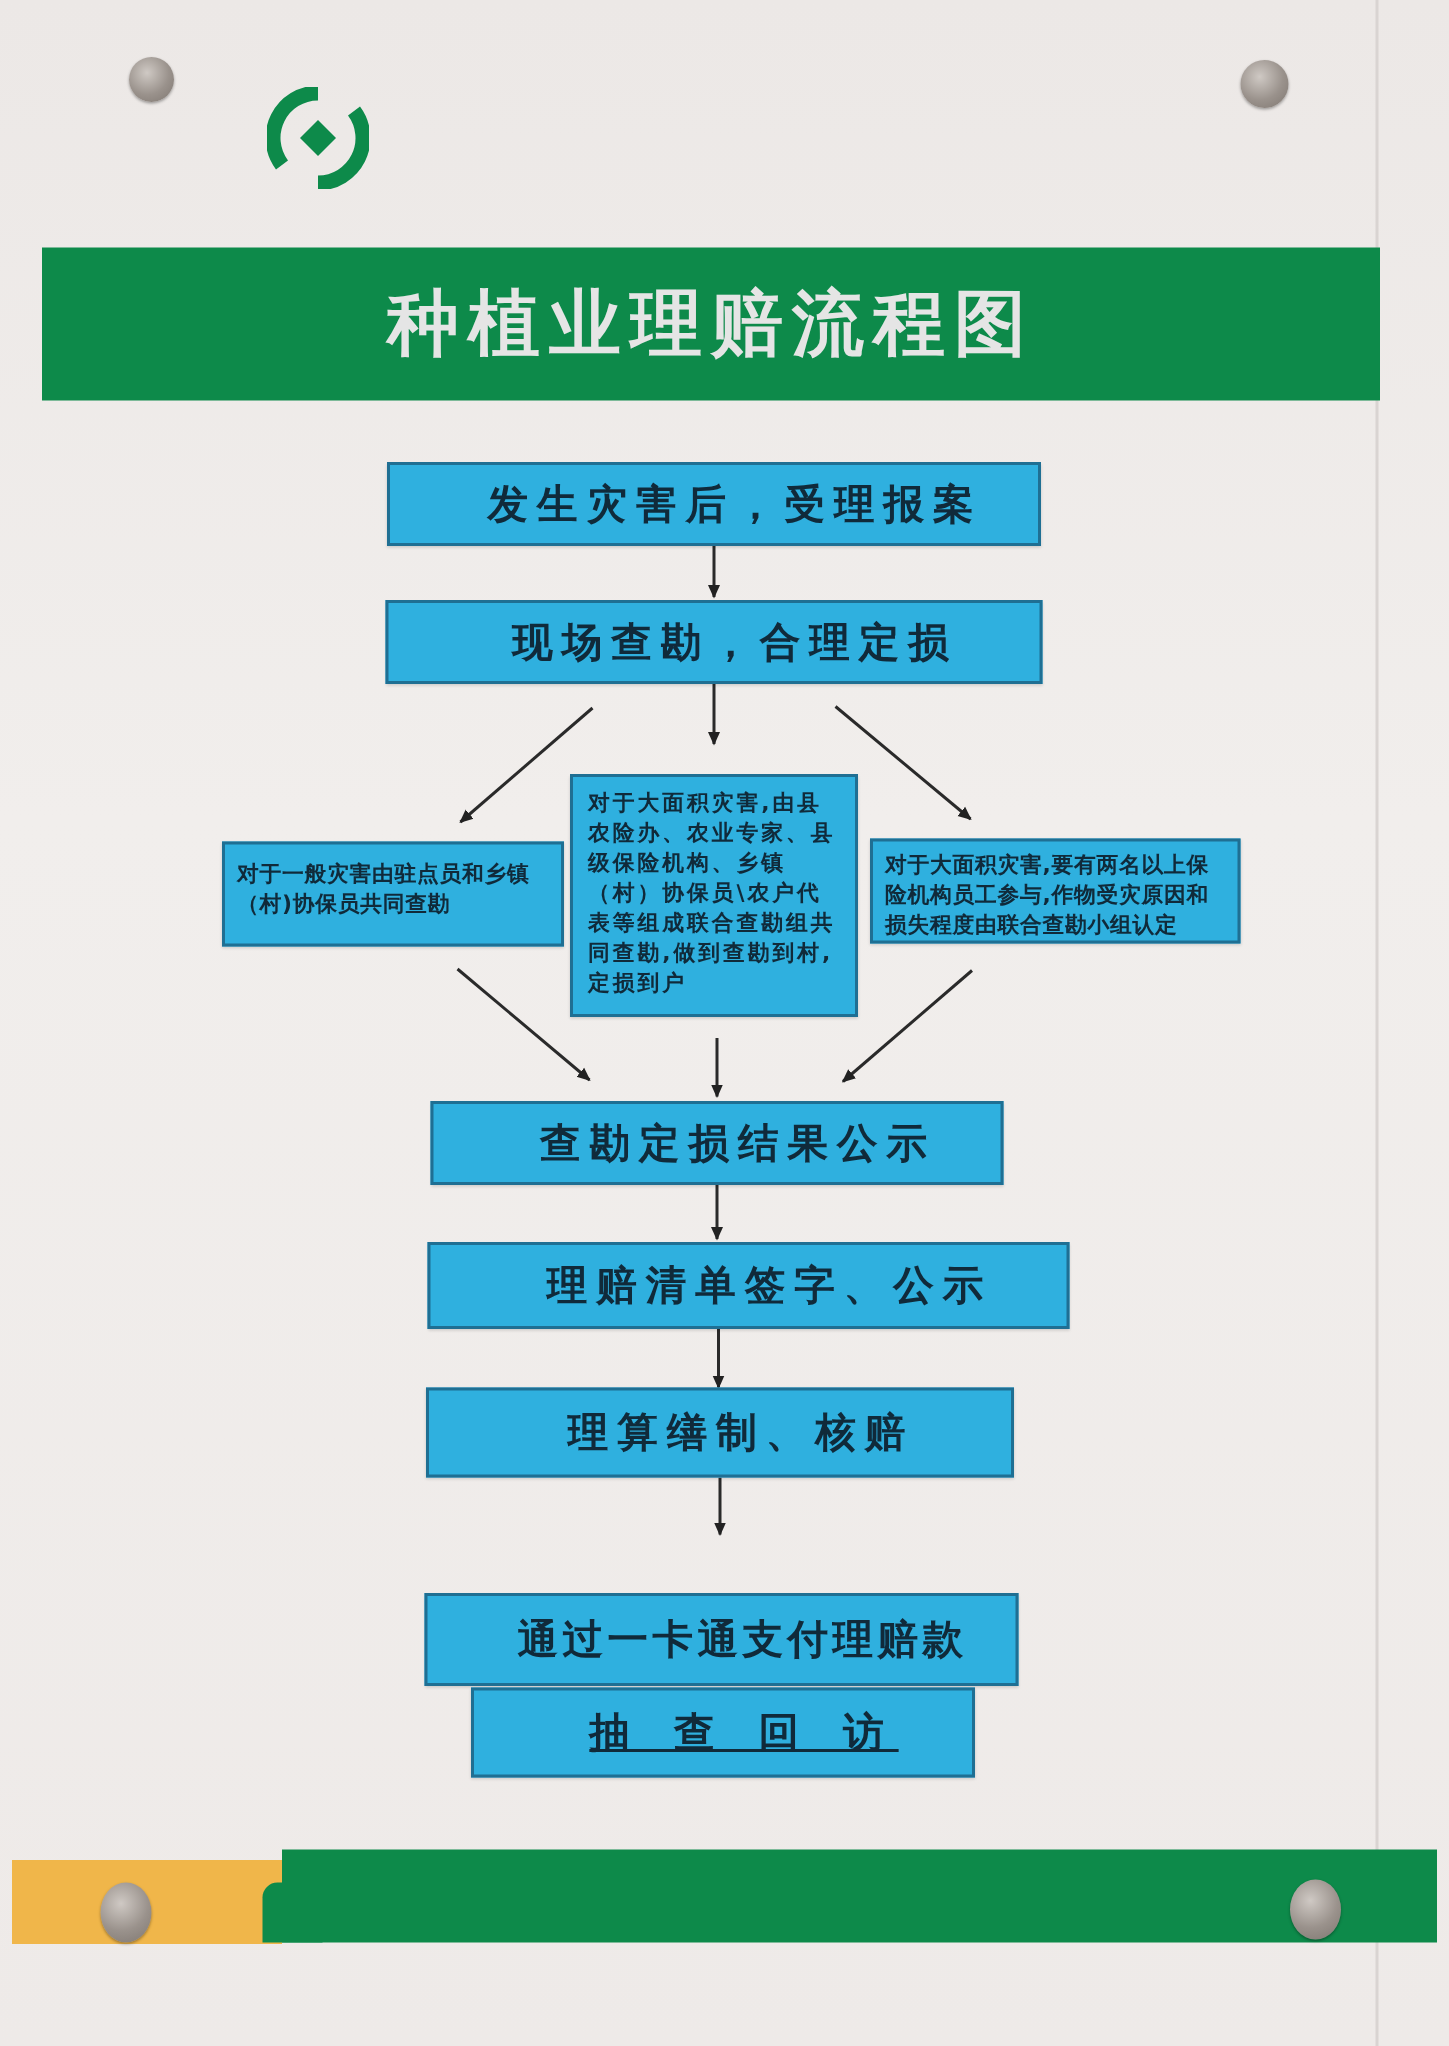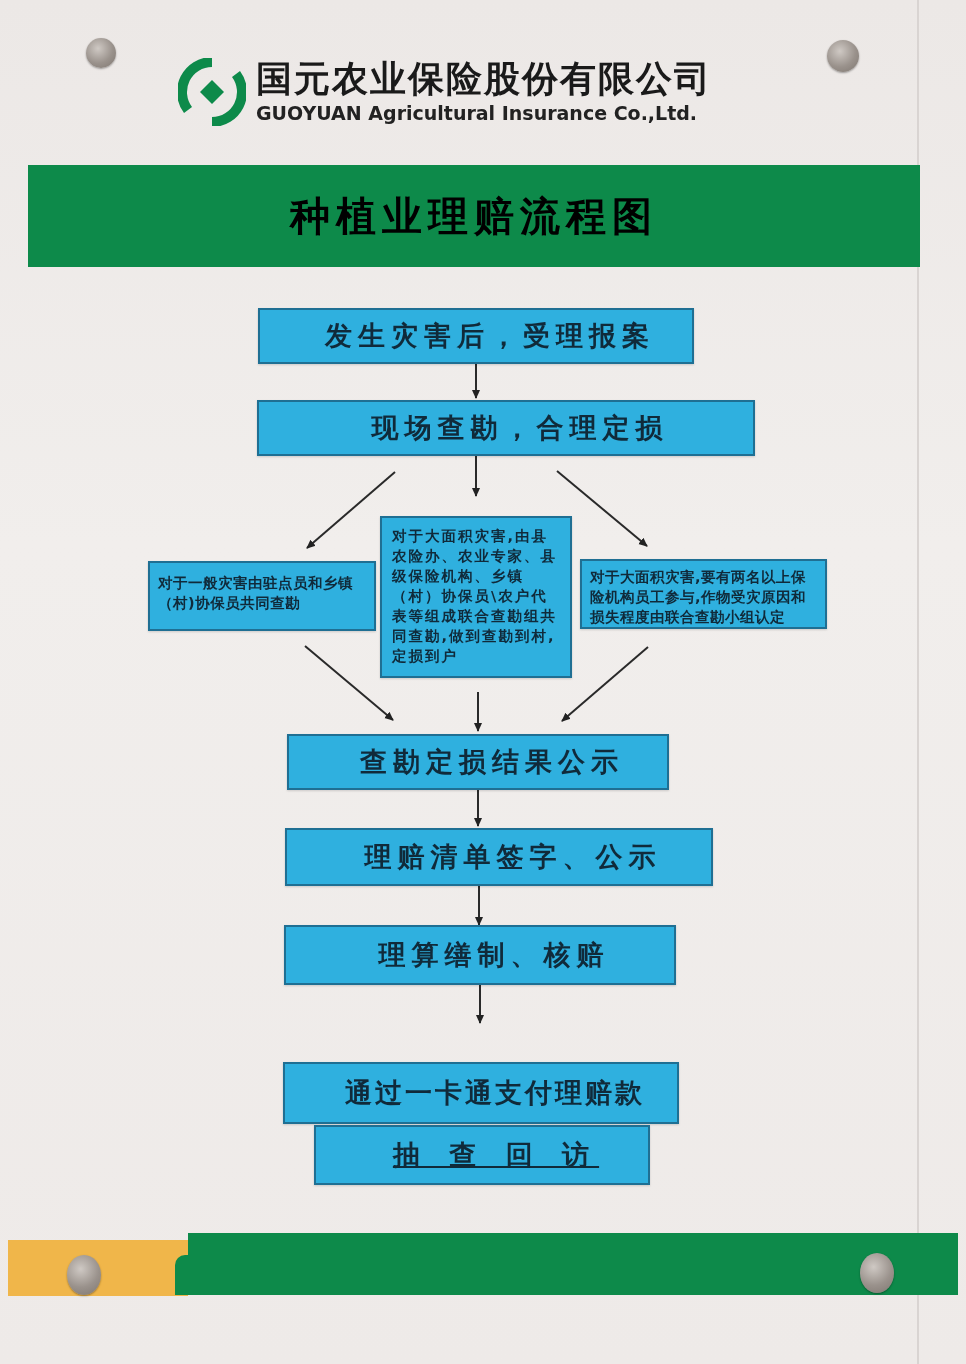--- a/index.html
+++ b/index.html
@@ -12,21 +12,21 @@
   .edge-line { position:absolute; top:0; left:917px; width:2px; height:1364px; background:#d9d4d2; }
   .bolt { position:absolute; border-radius:50%;
     background: radial-gradient(circle at 40% 35%, #cfc9c4 0%, #9a928c 55%, #7e7670 100%);
     box-shadow: 0 1px 2px rgba(0,0,0,0.35); }
   .logo-row { position:absolute; left:178px; top:58px; display:flex; align-items:center; }
   .logo-text-block { margin-left:10px; display:flex; flex-direction:column; }
   .cn-name { font-size:36px; font-weight:bold; color:#1a1a1a; letter-spacing:2px; line-height:40px; }
   .en-name { font-size:19px; font-weight:bold; color:#222; line-height:24px; margin-top:2px; }
   .title-banner { position:absolute; left:28px; top:165px; width:892px; height:102px; background:#0d8a4a;
     display:flex; align-items:center; justify-content:center; }
-  .title-text { color:#000000; font-size:40px; font-weight:bold; letter-spacing:6px; }
+  .title-text { color:#e5e5e5; font-size:48px; font-weight:bold; letter-spacing:6px; }
   .box { position:absolute; background:#2fb0df; border:2px solid #1f6f93;
     box-shadow: 0 1px 2px rgba(0,0,0,0.15);
     display:flex; align-items:center; justify-content:center; color:#102a3a; box-sizing:border-box;padding-left:28px; }
   .box.step .label { font-size:27px; font-weight:bold; letter-spacing:6px; }
   .box.note { align-items:flex-start; justify-content:flex-start; padding:6px 8px; }
   .box.note .label { font-size:14.5px; font-weight:bold; line-height:20px; letter-spacing:0.5px; }
   svg.arrows { position:absolute; left:0; top:0; }
   .footer-orange { position:absolute; left:8px; top:1240px; width:180px; height:56px; background:#f0b64a; }
   .footer-orange-step { position:absolute; left:145px; top:1240px; width:50px; height:30px; background:#f0b64a; }
   .footer-green { position:absolute; left:188px; top:1233px; width:770px; height:62px; background:#0d8a4a; }
@@ -41,24 +41,20 @@
 <div class="bolt" style="left:827px;top:40px;width:32px;height:32px;"></div>
 <div class="bolt" style="left:67px;top:1255px;width:34px;height:40px;z-index:3;"></div>
 <div class="bolt" style="left:860px;top:1253px;width:34px;height:40px;z-index:3;"></div>
 
 <div class="logo-row">
   <svg width="68" height="68" viewBox="0 0 68 68">
     <path d="M34 4 A30 30 0 0 0 10 52" fill="none" stroke="#0d8a4a" stroke-width="10"></path>
     <path d="M34 64 A30 30 0 0 0 58 16" fill="none" stroke="#0d8a4a" stroke-width="10"></path>
     <polygon points="34,22 46,34 34,46 22,34" fill="#0d8a4a"></polygon>
   </svg>
-  <div class="logo-text-block">
-    <div class="cn-name">国元农业保险股份有限公司</div>
-    <div class="en-name">GUOYUAN Agricultural Insurance Co.,Ltd.</div>
-  </div>
 </div>
 
 <div class="title-banner">
   <div class="title-text">种植业理赔流程图</div>
 </div>
 
 <svg class="arrows" width="966" height="1364" viewBox="0 0 966 1364">
   <defs>
     <marker id="ah" markerWidth="10" markerHeight="10" refX="8" refY="5" orient="auto" markerUnits="userSpaceOnUse">
       <path d="M0,1 L9,5 L0,9 z" fill="#222"></path>
@@ -75,21 +71,21 @@
     <line x1="478" y1="790" x2="478" y2="826"></line>
     <line x1="479" y1="885" x2="479" y2="925"></line>
     <line x1="480" y1="985" x2="480" y2="1023"></line>
     <line x1="481" y1="1086" x2="481" y2="1122"></line>
   </g>
 </svg>
 
 <div class="box step" style="left:258px;top:308px;width:436px;height:56px;">
   <span class="label">发生灾害后，受理报案</span>
 </div>
-<div class="box step" style="left:257px;top:400px;width:498px;height:56px;">
+<div class="box step" style="left:257px;top:400px;width:438px;height:56px;">
   <span class="label">现场查勘，合理定损</span>
 </div>
 
 <div class="box note" style="left:148px;top:561px;width:228px;height:70px;padding-top:10px;">
   <span class="label">对于一般灾害由驻点员和乡镇（村)协保员共同查勘</span>
 </div>
 <div class="box note" style="left:380px;top:516px;width:192px;height:162px;padding:8px 10px;">
   <span class="label" style="letter-spacing:2px;">对于大面积灾害,由县农险办、农业专家、县级保险机构、乡镇（村）协保员\农户代表等组成联合查勘组共同查勘,做到查勘到村,定损到户</span>
 </div>
 <div class="box note" style="left:580px;top:559px;width:247px;height:70px;">

